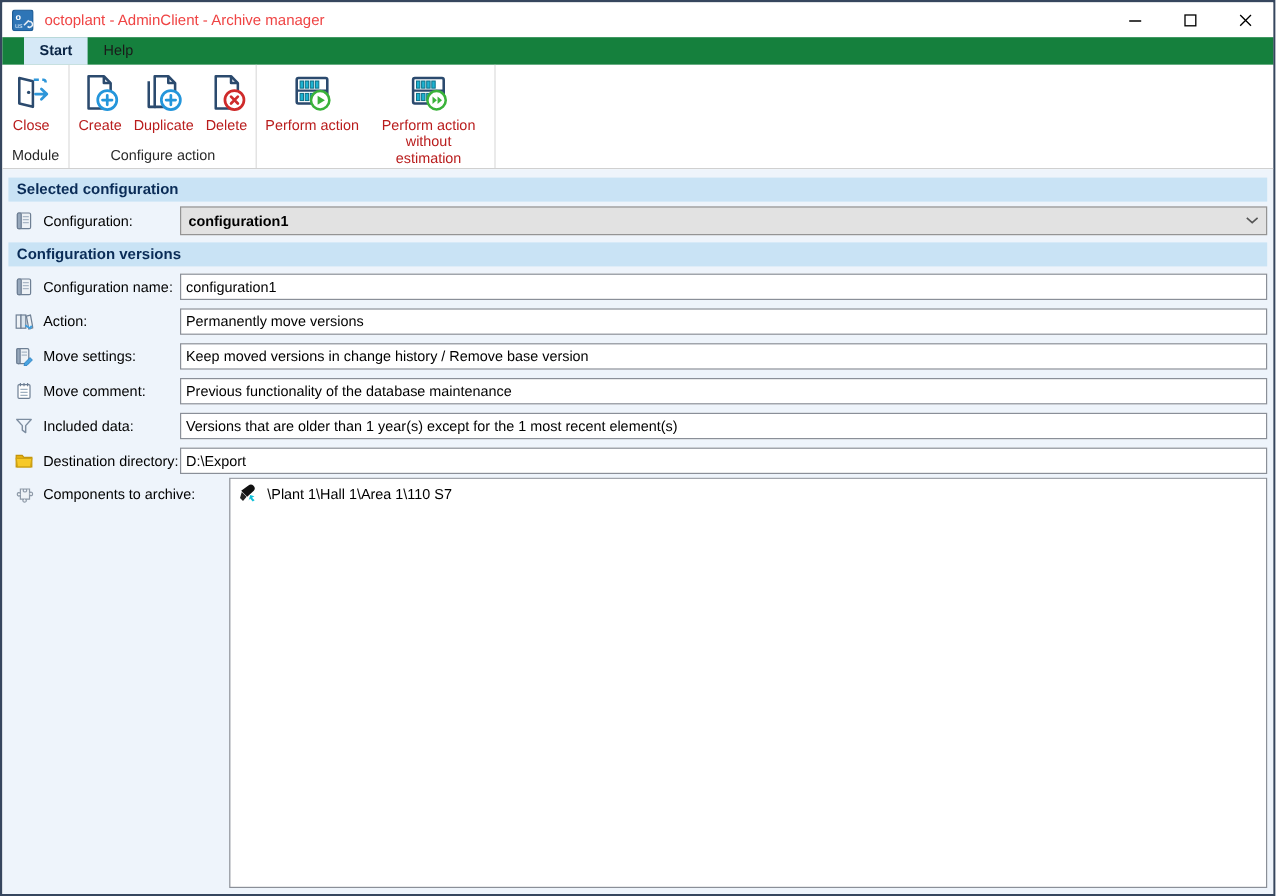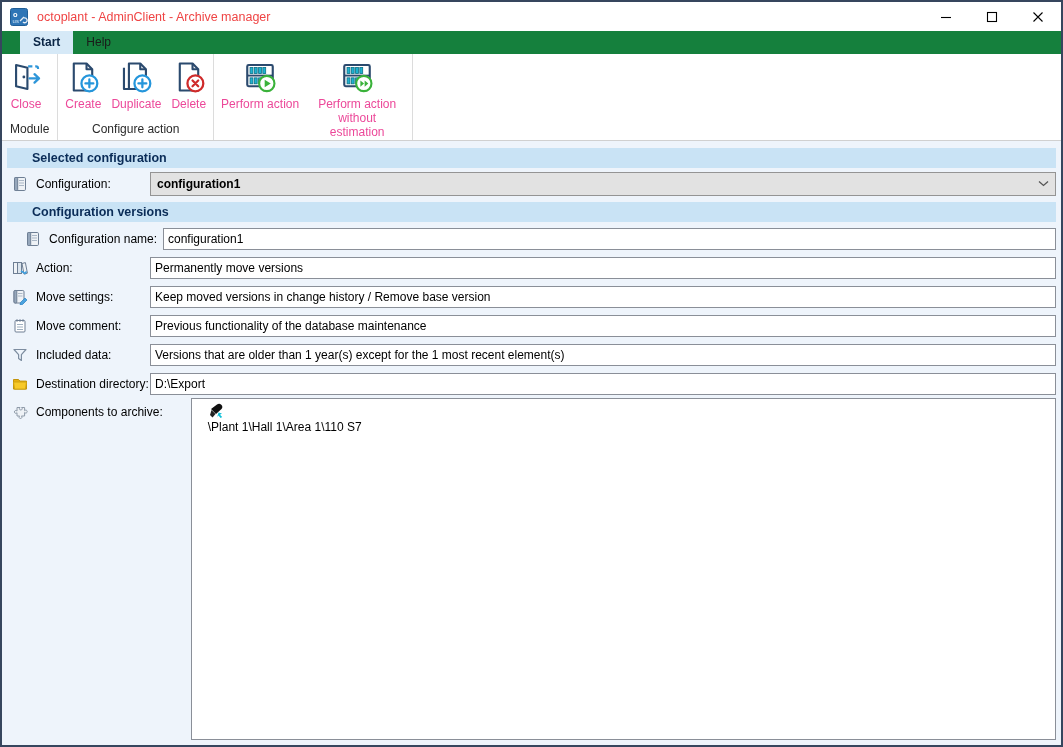--- a/index.html
+++ b/index.html
@@ -39,29 +39,29 @@
     display: flex; align-items: stretch;
     background: #ffffff; border-bottom: 1px solid #d0d0d0;
   }
   .rb-group { display:flex; flex-direction:column; border-right:1px solid #dcdcdc; }
   .rb-buttons { display:flex; flex:1; align-items:flex-start; padding: 2px 2px 0; }
   .rb-btn {
     display:flex; flex-direction:column; align-items:center;
     padding: 3px 5px 2px; min-width: 40px; text-align:center;
   }
   .rb-btn .ico { height: 36px; display:flex; align-items:center; justify-content:center; }
-  .rb-btn .lbl { font-size: 12px; line-height: 1.18; color:#ec4899; margin-top: 2px; max-width: 96px; }
+  .rb-btn .lbl { font-size: 12px; line-height: 1.18; color:#b91c1c; margin-top: 2px; max-width: 96px; }
   .rb-group-label { text-align:center; font-size:12px; color:#2a2a2a; padding: 1px 8px 4px; }
   
   .content {
     flex: 1; display:flex; flex-direction:column;
     background: #eef4fb; padding-top: 7px; overflow: hidden;
   }
   .sec-header {
-    margin: 0 5px; padding: 3px 25px;
+    margin: 0 5px; padding: 3px 7px;
     background: #c9e3f5; color: #0a2c57;
     font-weight: bold; font-size: 12.5px;
   }
   .field-row { display:flex; align-items:center; height: 29px; flex: 0 0 29px; }
   .row-label { flex: 0 0 148px; display:flex; align-items:center; }
   .row-label .f-ico { margin: 0 8px 0 10px; width:16px; height:16px; flex:0 0 16px; }
   .row-label .f-txt { font-size: 12px; color:#000; white-space: nowrap; }
   .field-input {
     flex: 1; height: 22px; margin-right: 5px;
     border: 1px solid #8a8f98; background: #fff;
@@ -76,21 +76,21 @@
   }
   .combo .combo-val { font-weight: bold; font-size: 12px; color:#000; }
   .combo .chev { margin-left: auto; }
   .details-header { margin-top: 3px; }
   .components-row { flex: 1; display:flex; align-items: stretch; margin-bottom: 5px; overflow:hidden;gap:28px; }
   .components-row .row-label { align-items: flex-start; padding-top: 7px; }
   .listbox {
     flex: 1; margin-right: 5px; background: #fff;
     border: 1px solid #8a8f98; overflow: hidden;
   }
-  .list-item { display:flex; padding: 4px 16px; flex-direction: column; }
+  .list-item { display:flex; align-items:center; padding: 4px 6px; }
   .list-item .c-ico { width: 17px; height: 17px; margin-right: 8px; flex: 0 0 17px; }
   .list-item .c-txt { font-size: 12px; color:#000; }
 </style>
 </head>
 <body>
 
 <div class="window">
 
   <div class="titlebar">
     <svg class="app-icon" viewBox="0 0 18 18">
@@ -249,21 +249,21 @@
       <div class="combo">
         <span class="combo-val">configuration1</span>
         <svg class="chev" width="11" height="7" viewBox="0 0 11 7">
             <path d="M1 1.5 L5.5 5.5 L10 1.5" fill="none" stroke="#555" stroke-width="1.3"></path>
           </svg>
       </div>
     </div>
 
     <div class="sec-header details-header">Configuration versions</div>
 
-    <div class="field-row" style="margin-top:2px;padding-left:13px;">
+    <div class="field-row" style="margin-top:2px;">
       <div class="row-label">
         <svg class="f-ico" viewBox="0 0 16 16">
           <rect x="2.5" y="1.5" width="11" height="13" rx="1.2" fill="#eef2f6" stroke="#6e7f94"></rect>
           <rect x="2.5" y="1.5" width="3.2" height="13" rx="1" fill="#96a7bb" stroke="#6e7f94"></rect>
           <line x1="7" y1="4.5" x2="12" y2="4.5" stroke="#aab7c6"></line>
             <line x1="7" y1="7" x2="12" y2="7" stroke="#aab7c6"></line>
             <line x1="7" y1="9.5" x2="12" y2="9.5" stroke="#aab7c6"></line>
         </svg>
         <span class="f-txt">Configuration name:</span>
       </div>

